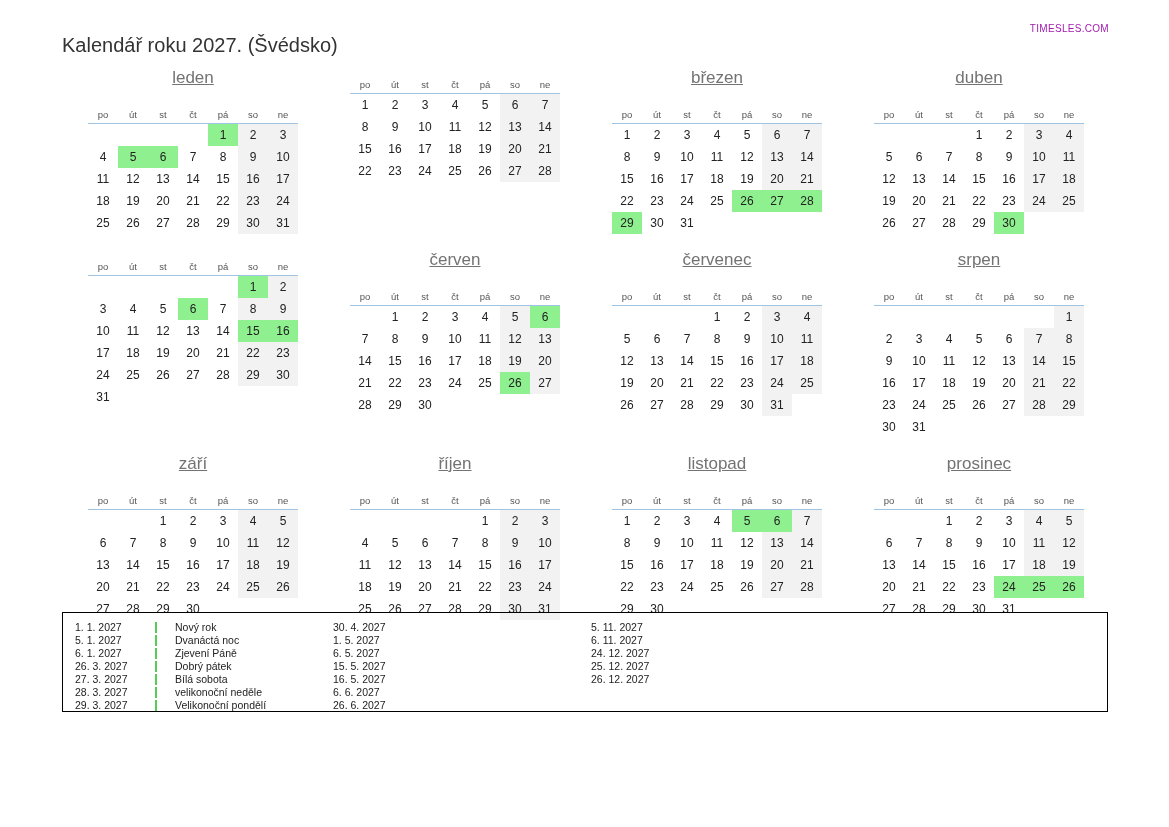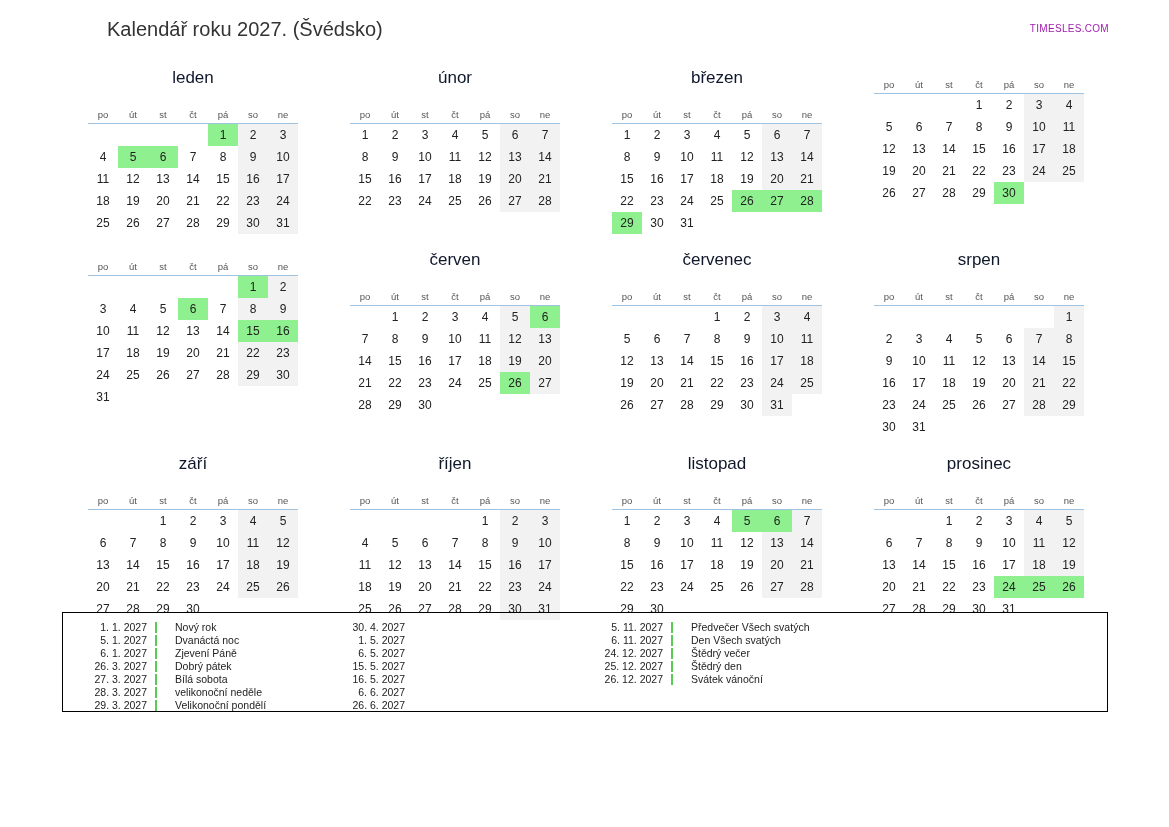--- a/index.html
+++ b/index.html
@@ -24,25 +24,24 @@
   .header {
     position: absolute;
     top: 18px;
     left: 0;
     width: 1169px;
     height: 40px;
   }
   .page-title {
     position: absolute;
     left: 62px;
-    top: 0;
+    top: 16px;
     font-size: 20px;
     color: #333333;
     white-space: nowrap;
-    margin-left: 45px;
   }
   .brand {
     position: absolute;
     right: 60px;
     top: 5px;
     font-size: 10px;
     color: #a21caf;
     letter-spacing: 0.3px;
   }
   
@@ -55,22 +54,23 @@
     flex-wrap: wrap;
   }
   .month {
     width: 262px;
     box-sizing: border-box;
     margin-bottom: 12px;
   }
   .month-name {
     text-align: center;
     font-size: 17px;
-    color: #0f172a;
+    color: #737373;
     padding-bottom: 10px;
+    text-decoration: underline;
   }
   table.cal {
     border-collapse: collapse;
     margin: 4px auto;
   }
   table.cal td, table.cal th {
     width: 30px;
     height: 22px;
     text-align: center;
     font-size: 12px;
@@ -112,21 +112,20 @@
   }
   .legend-col {
     width: 25%;
     box-sizing: border-box;
     padding-left: 6px;
     display: flex;
   }
   .legend-dates {
     width: 72px;
     flex: 0 0 auto;
-    text-align: right;
   }
   .legend-names {
     flex: 1 1 auto;
     padding-left: 8px;
     border-left: 0;
   }
   .legend-row {
     font-size: 10.5px;
     line-height: 13px;
     color: #222222;
@@ -215,21 +214,20 @@
               <td>27</td>
               <td>28</td>
               <td>29</td>
               <td class="we">30</td>
               <td class="we">31</td>
             </tr>
           </tbody>
         </table>
       </div>
       <div class="month">
-        <div class="month-name">únor</div>
         <table class="cal">
           <thead>
             <tr>
               <th>po</th>
               <th>út</th>
               <th>st</th>
               <th>čt</th>
               <th>pá</th>
               <th>so</th>
               <th>ne</th>
@@ -332,20 +330,21 @@
               <td>31</td>
               <td class="empty">&nbsp;</td>
               <td class="empty">&nbsp;</td>
               <td class="empty">&nbsp;</td>
               <td class="empty">&nbsp;</td>
             </tr>
           </tbody>
         </table>
       </div>
       <div class="month">
+        <div class="month-name">duben</div>
         <table class="cal">
           <thead>
             <tr>
               <th>po</th>
               <th>út</th>
               <th>st</th>
               <th>čt</th>
               <th>pá</th>
               <th>so</th>
               <th>ne</th>
@@ -956,24 +955,17 @@
         </div>
       </div>
       <div class="legend-col">
         <div class="legend-dates">
           <div class="legend-row">5. 11. 2027</div>
           <div class="legend-row">6. 11. 2027</div>
           <div class="legend-row">24. 12. 2027</div>
           <div class="legend-row">25. 12. 2027</div>
           <div class="legend-row">26. 12. 2027</div>
         </div>
-        <div class="legend-names">
-          <div class="legend-row">Předvečer Všech svatých</div>
-          <div class="legend-row">Den Všech svatých</div>
-          <div class="legend-row">Štědrý večer</div>
-          <div class="legend-row">Štědrý den</div>
-          <div class="legend-row">Svátek vánoční</div>
-        </div>
       </div>
       <div class="legend-col"></div>
     </div>
 
 </div>
 
 </body></html>

